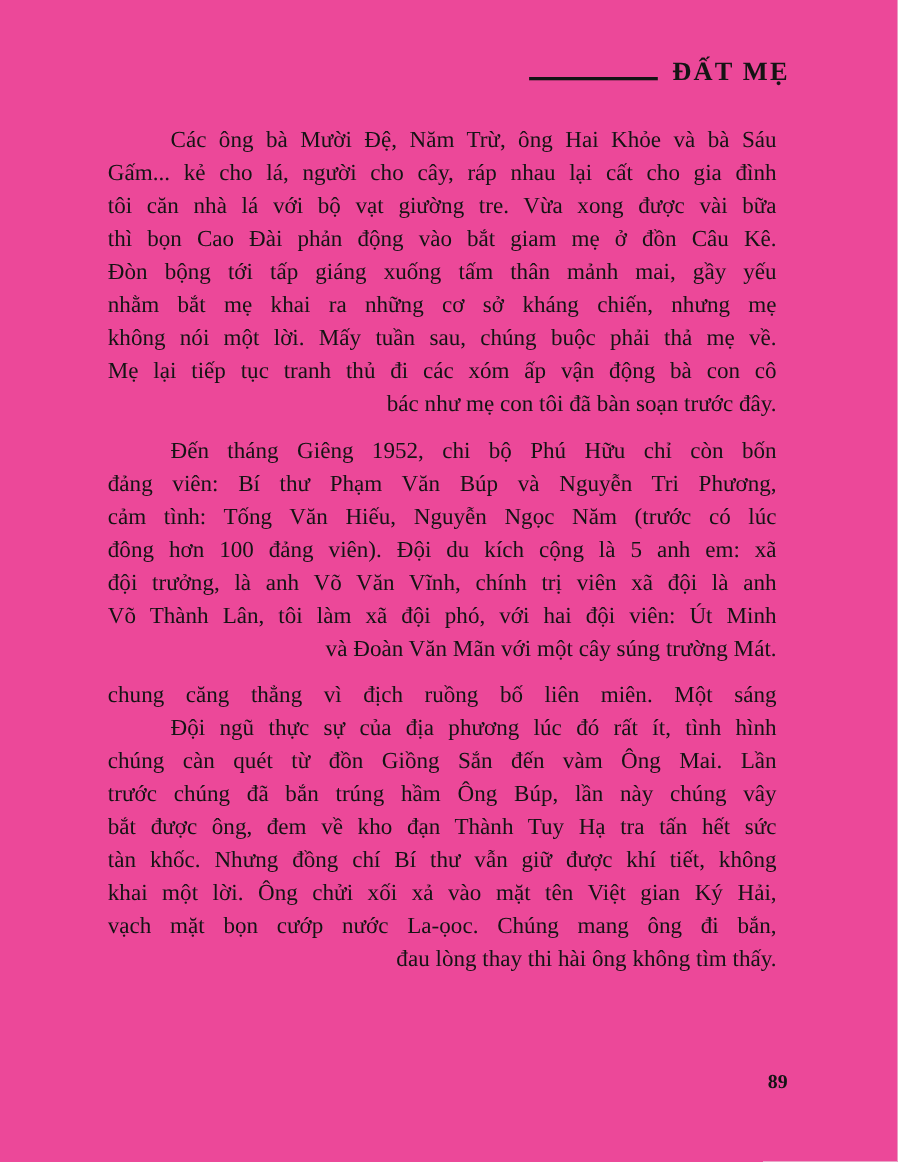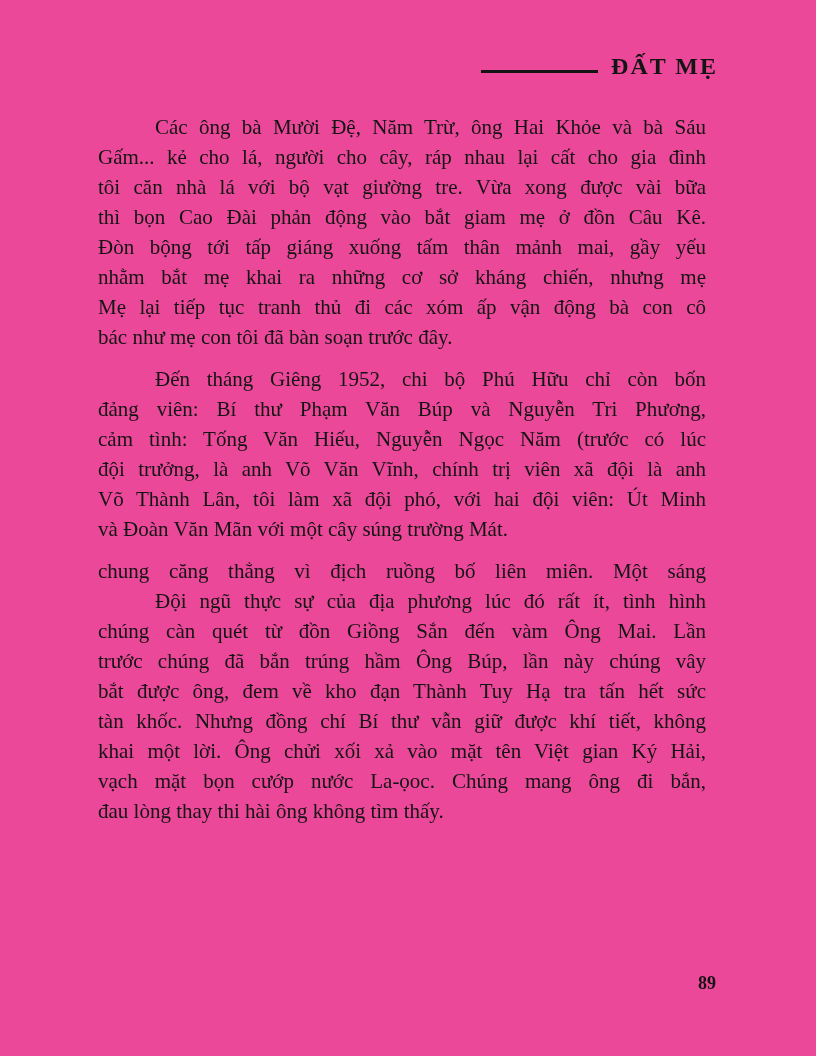--- a/index.html
+++ b/index.html
@@ -51,21 +51,21 @@
     white-space: normal;
   }
   
   .line::after {
     content: "";
     display: inline-block;
     width: 100%;
     height: 0;
   }
   .line.first { text-indent: 57px; }
-  .line.last { text-align: left; }
+  .line.last { text-align: right; }
   .line.last::after { content: none; }
   
   .page-number {
     position: absolute;
     top: 968px;
     right: 100px;
     font-size: 18px;
     font-weight: bold;
     line-height: 30px;
   }
@@ -82,28 +82,30 @@
 
   <div class="body-text">
 
     <div class="para">
       <div class="line first">Các ông bà Mười Đệ, Năm Trừ, ông Hai Khỏe và bà Sáu</div>
       <div class="line">Gấm... kẻ cho lá, người cho cây, ráp nhau lại cất cho gia đình</div>
       <div class="line">tôi căn nhà lá với bộ vạt giường tre. Vừa xong được vài bữa</div>
       <div class="line">thì bọn Cao Đài phản động vào bắt giam mẹ ở đồn Câu Kê.</div>
       <div class="line">Đòn bộng tới tấp giáng xuống tấm thân mảnh mai, gầy yếu</div>
       <div class="line">nhằm bắt mẹ khai ra những cơ sở kháng chiến, nhưng mẹ</div>
+      <div class="line">không nói một lời. Mấy tuần sau, chúng buộc phải thả mẹ về.</div>
       <div class="line">Mẹ lại tiếp tục tranh thủ đi các xóm ấp vận động bà con cô</div>
       <div class="line last">bác như mẹ con tôi đã bàn soạn trước đây.</div>
     </div>
 
     <div class="para">
       <div class="line first">Đến tháng Giêng 1952, chi bộ Phú Hữu chỉ còn bốn</div>
       <div class="line">đảng viên: Bí thư Phạm Văn Búp và Nguyễn Tri Phương,</div>
       <div class="line">cảm tình: Tống Văn Hiếu, Nguyễn Ngọc Năm (trước có lúc</div>
+      <div class="line">đông hơn 100 đảng viên). Đội du kích cộng là 5 anh em: xã</div>
       <div class="line">đội trưởng, là anh Võ Văn Vĩnh, chính trị viên xã đội là anh</div>
       <div class="line">Võ Thành Lân, tôi làm xã đội phó, với hai đội viên: Út Minh</div>
       <div class="line last">và Đoàn Văn Mãn với một cây súng trường Mát.</div>
     </div>
 
     <div class="para">
       <div class="line">chung căng thẳng vì địch ruồng bố liên miên. Một sáng</div>
       <div class="line first">Đội ngũ thực sự của địa phương lúc đó rất ít, tình hình</div>
       <div class="line">chúng càn quét từ đồn Giồng Sắn đến vàm Ông Mai. Lần</div>
       <div class="line">trước chúng đã bắn trúng hầm Ông Búp, lần này chúng vây</div>

